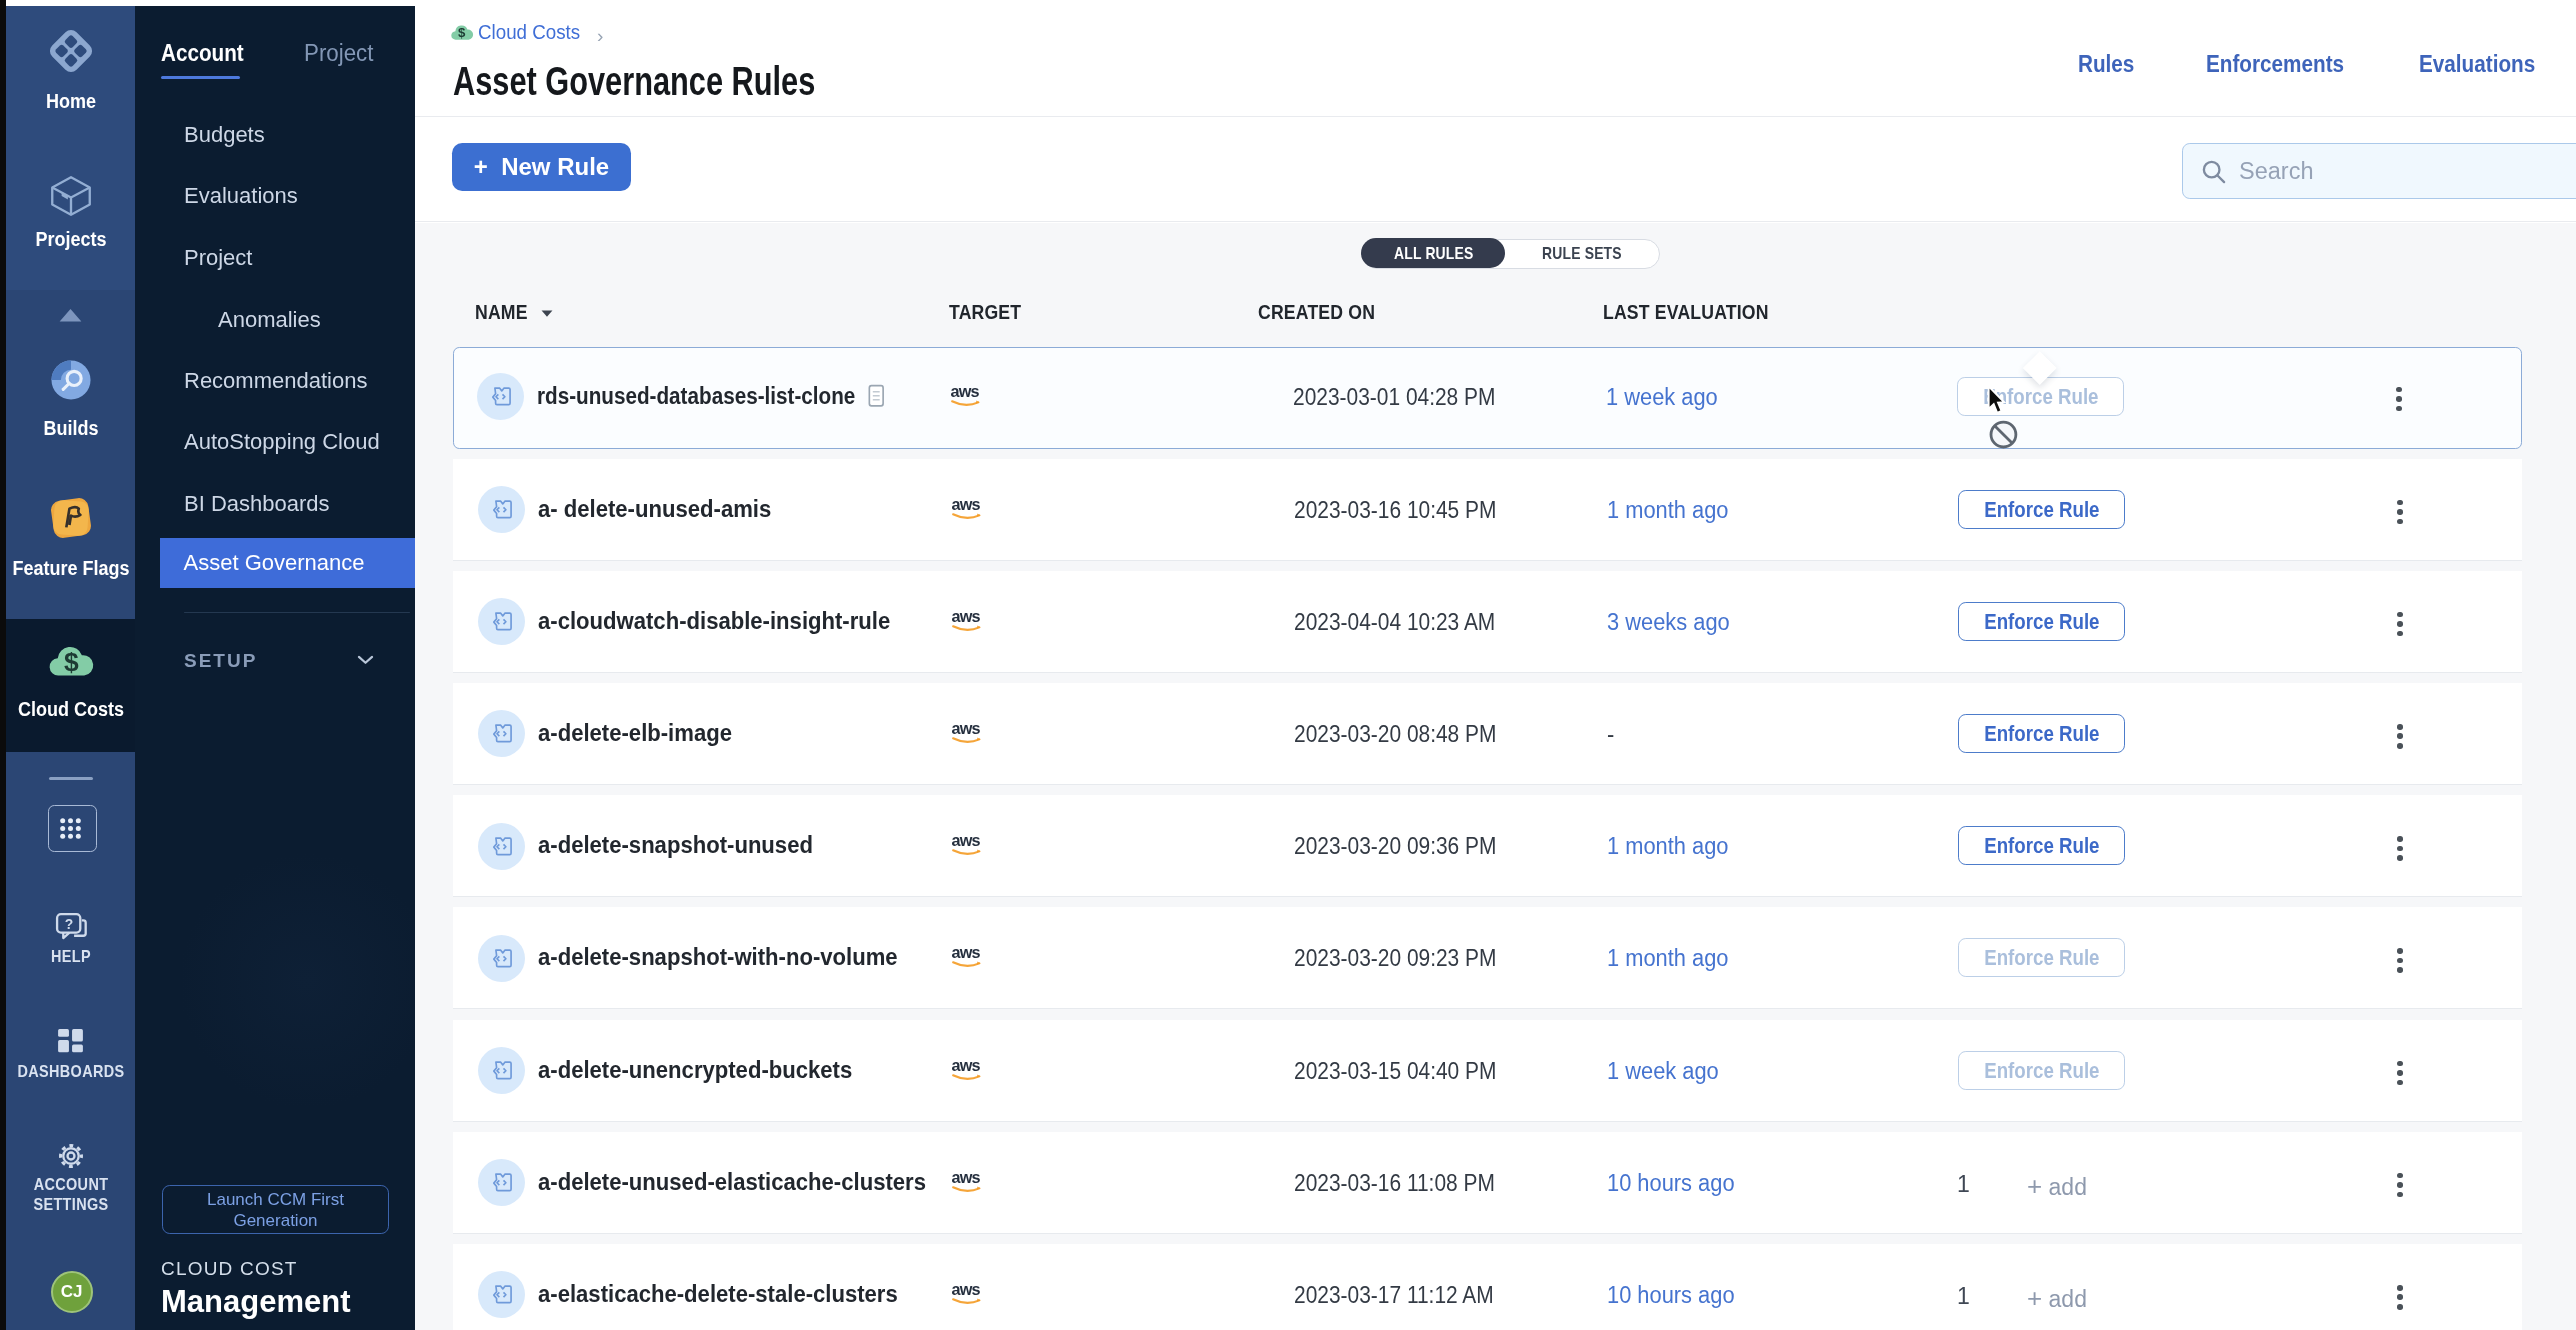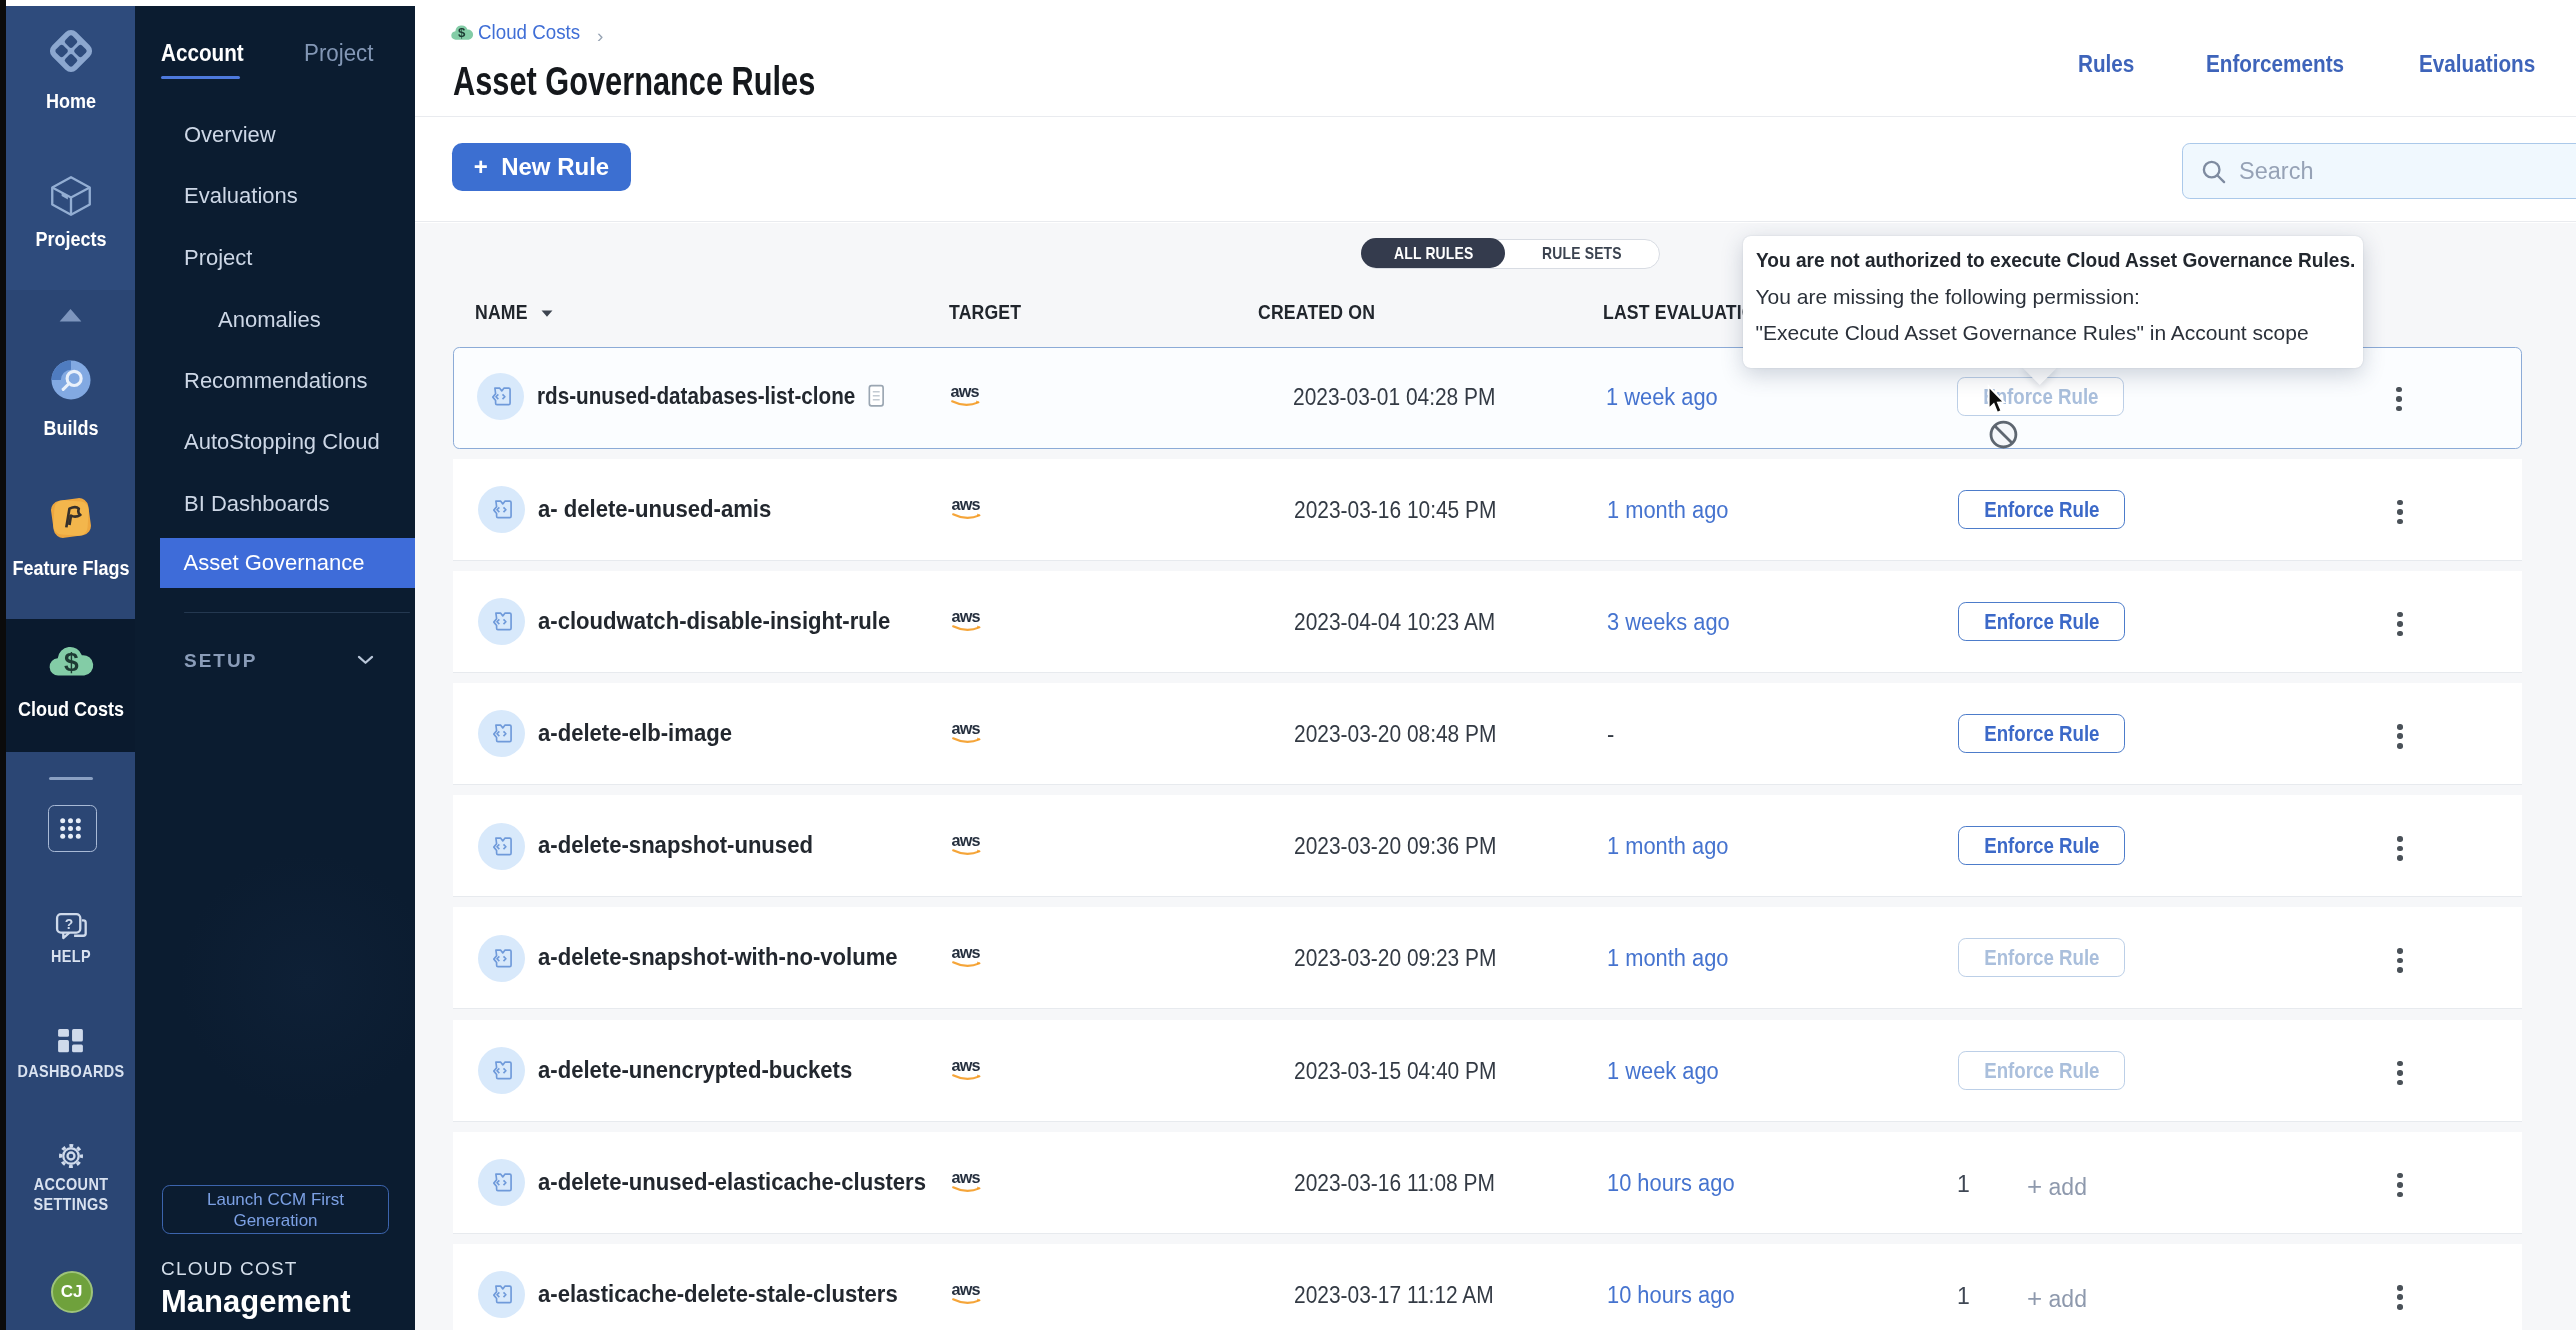--- a/index.html
+++ b/index.html
@@ -168,21 +168,21 @@
           </g>
         </svg></div>
     <div class="abs seg rlabel2" style="top:1169px;line-height:20.4px;">ACCOUNT<br>SETTINGS</div>
 
     <div class="abs" style="left:45px;top:1265px;width:42px;height:42px;border-radius:50%;background:#6fa13c;border:2.3px solid #9ec47a;color:#fff;font-size:17px;font-weight:700;text-align:center;line-height:38px;">CJ</div>
   </div>
   <div class="abs sidenav">
     <div class="abs tabA">Account</div>
     <div class="abs tabP">Project</div>
     <div class="abs tabline"></div>
-    <div class="abs mitem" style="top:116px;">Overview</div>
+    <div class="abs mitem" style="top:116px;">Budgets</div>
     <div class="abs mitem" style="top:177px;">Evaluations</div>
     <div class="abs mitem" style="top:239px;">Project</div>
     <div class="abs mitem" style="top:301px;margin-left:34px;">Anomalies</div>
     <div class="abs mitem" style="top:362px;">Recommendations</div>
     <div class="abs mitem" style="top:423px;">AutoStopping Cloud</div>
     <div class="abs mitem" style="top:485px;">BI Dashboards</div>
     <div class="abs sel">
         <span class="seltext">Asset Governance</span>
       </div>
     <div class="abs navdiv"></div>
@@ -434,19 +434,14 @@
           </div>
       </div>
     </div>
   </div>
   <div class="abs tippt"></div>
   <div class="abs" style="left:1984px;top:383px;z-index:60;"><svg viewBox="0 0 90 110" width="70" height="86">
         <path d="M6 4 L6 33 L12.5 27 L17 38 L22.5 35.5 L18 25 L26 24.5 Z" fill="#0c0c0c" stroke="#fff" stroke-width="2.4"></path>
         <circle cx="25" cy="66" r="16" fill="rgba(240,242,245,.55)" stroke="#5e6670" stroke-width="3.6"></circle>
         <path d="M14 55 L36 77" stroke="#5e6670" stroke-width="3.6"></path>
       </svg></div>
-  <div class="abs tooltip">
-    <div class="l1">You are not authorized to execute Cloud Asset Governance Rules.</div>
-    <div class="l2">You are missing the following permission:</div>
-    <div class="l3">"Execute Cloud Asset Governance Rules" in Account scope</div>
-  </div>
 </div>
 
 
 </body></html>

